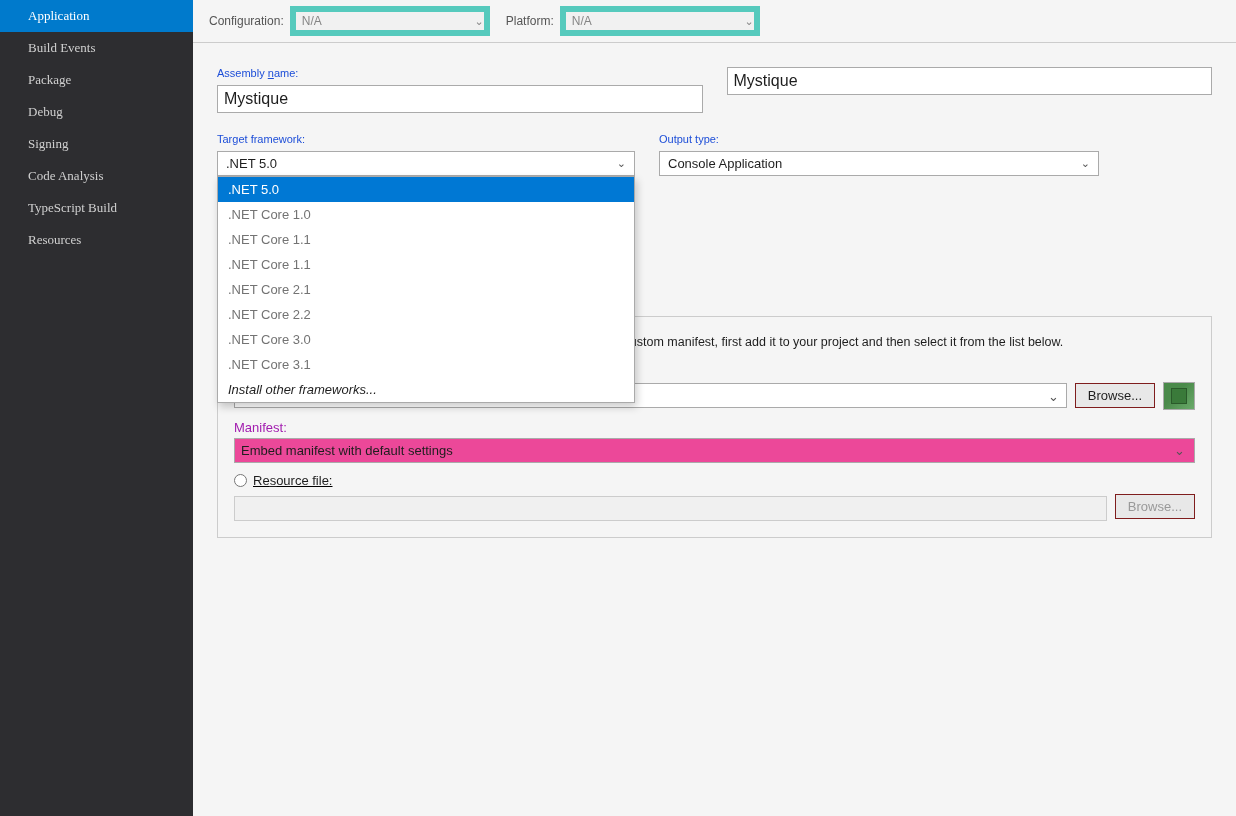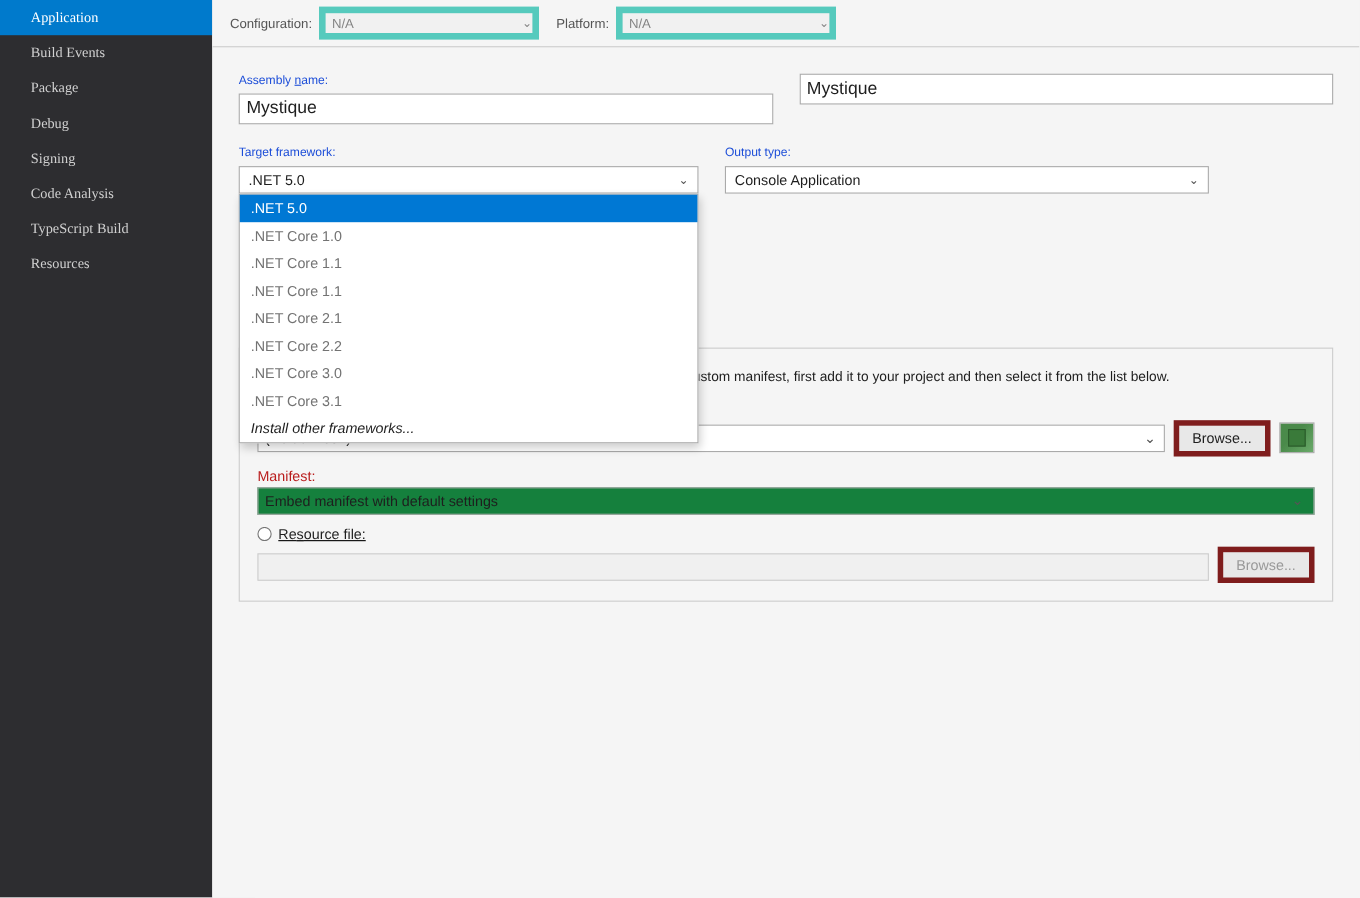--- a/index.html
+++ b/index.html
@@ -188,21 +188,21 @@
     }
 
     .icon-row {
       display: flex;
       align-items: center;
       gap: 8px;
       margin-bottom: 10px;
     }
     .icon-label {
       font-size: 13px;
-      color: #b91c1c;
+      color: #a21caf;
       margin-bottom: 3px;
     }
     .icon-select-wrapper {
       position: relative;
       flex: 1;
     }
     .icon-select-wrapper::after {
       content: '⌄';
       position: absolute;
       right: 8px;
@@ -216,21 +216,21 @@
       border: 1px solid #aaa;
       background: #fff;
       padding: 4px 24px 4px 6px;
       font-size: 13px;
       color: #1e1e1e;
       appearance: none;
       -webkit-appearance: none;
       cursor: pointer;
     }
     .browse-btn {
-      border: 5px solid #7f1d1d;
+      border: 1px solid #7f1d1d;
       background: #e8e8e8;
       padding: 4px 12px;
       font-size: 13px;
       cursor: pointer;
       white-space: nowrap;
       color: #1e1e1e;
     }
     .browse-btn:disabled {
       color: #999;
       cursor: default;
@@ -253,21 +253,21 @@
       position: absolute;
       right: 10px;
       top: 50%;
       transform: translateY(-50%);
       color: #555;
       pointer-events: none;
     }
     .manifest-select {
       width: 100%;
       border: 1px solid #aaa;
-      background: #15803d;
+      background: #ec4899;
       padding: 4px 24px 4px 6px;
       font-size: 13px;
       color: #1e1e1e;
       appearance: none;
       -webkit-appearance: none;
       cursor: pointer;
     }
 
     .radio-row {
       display: flex;

